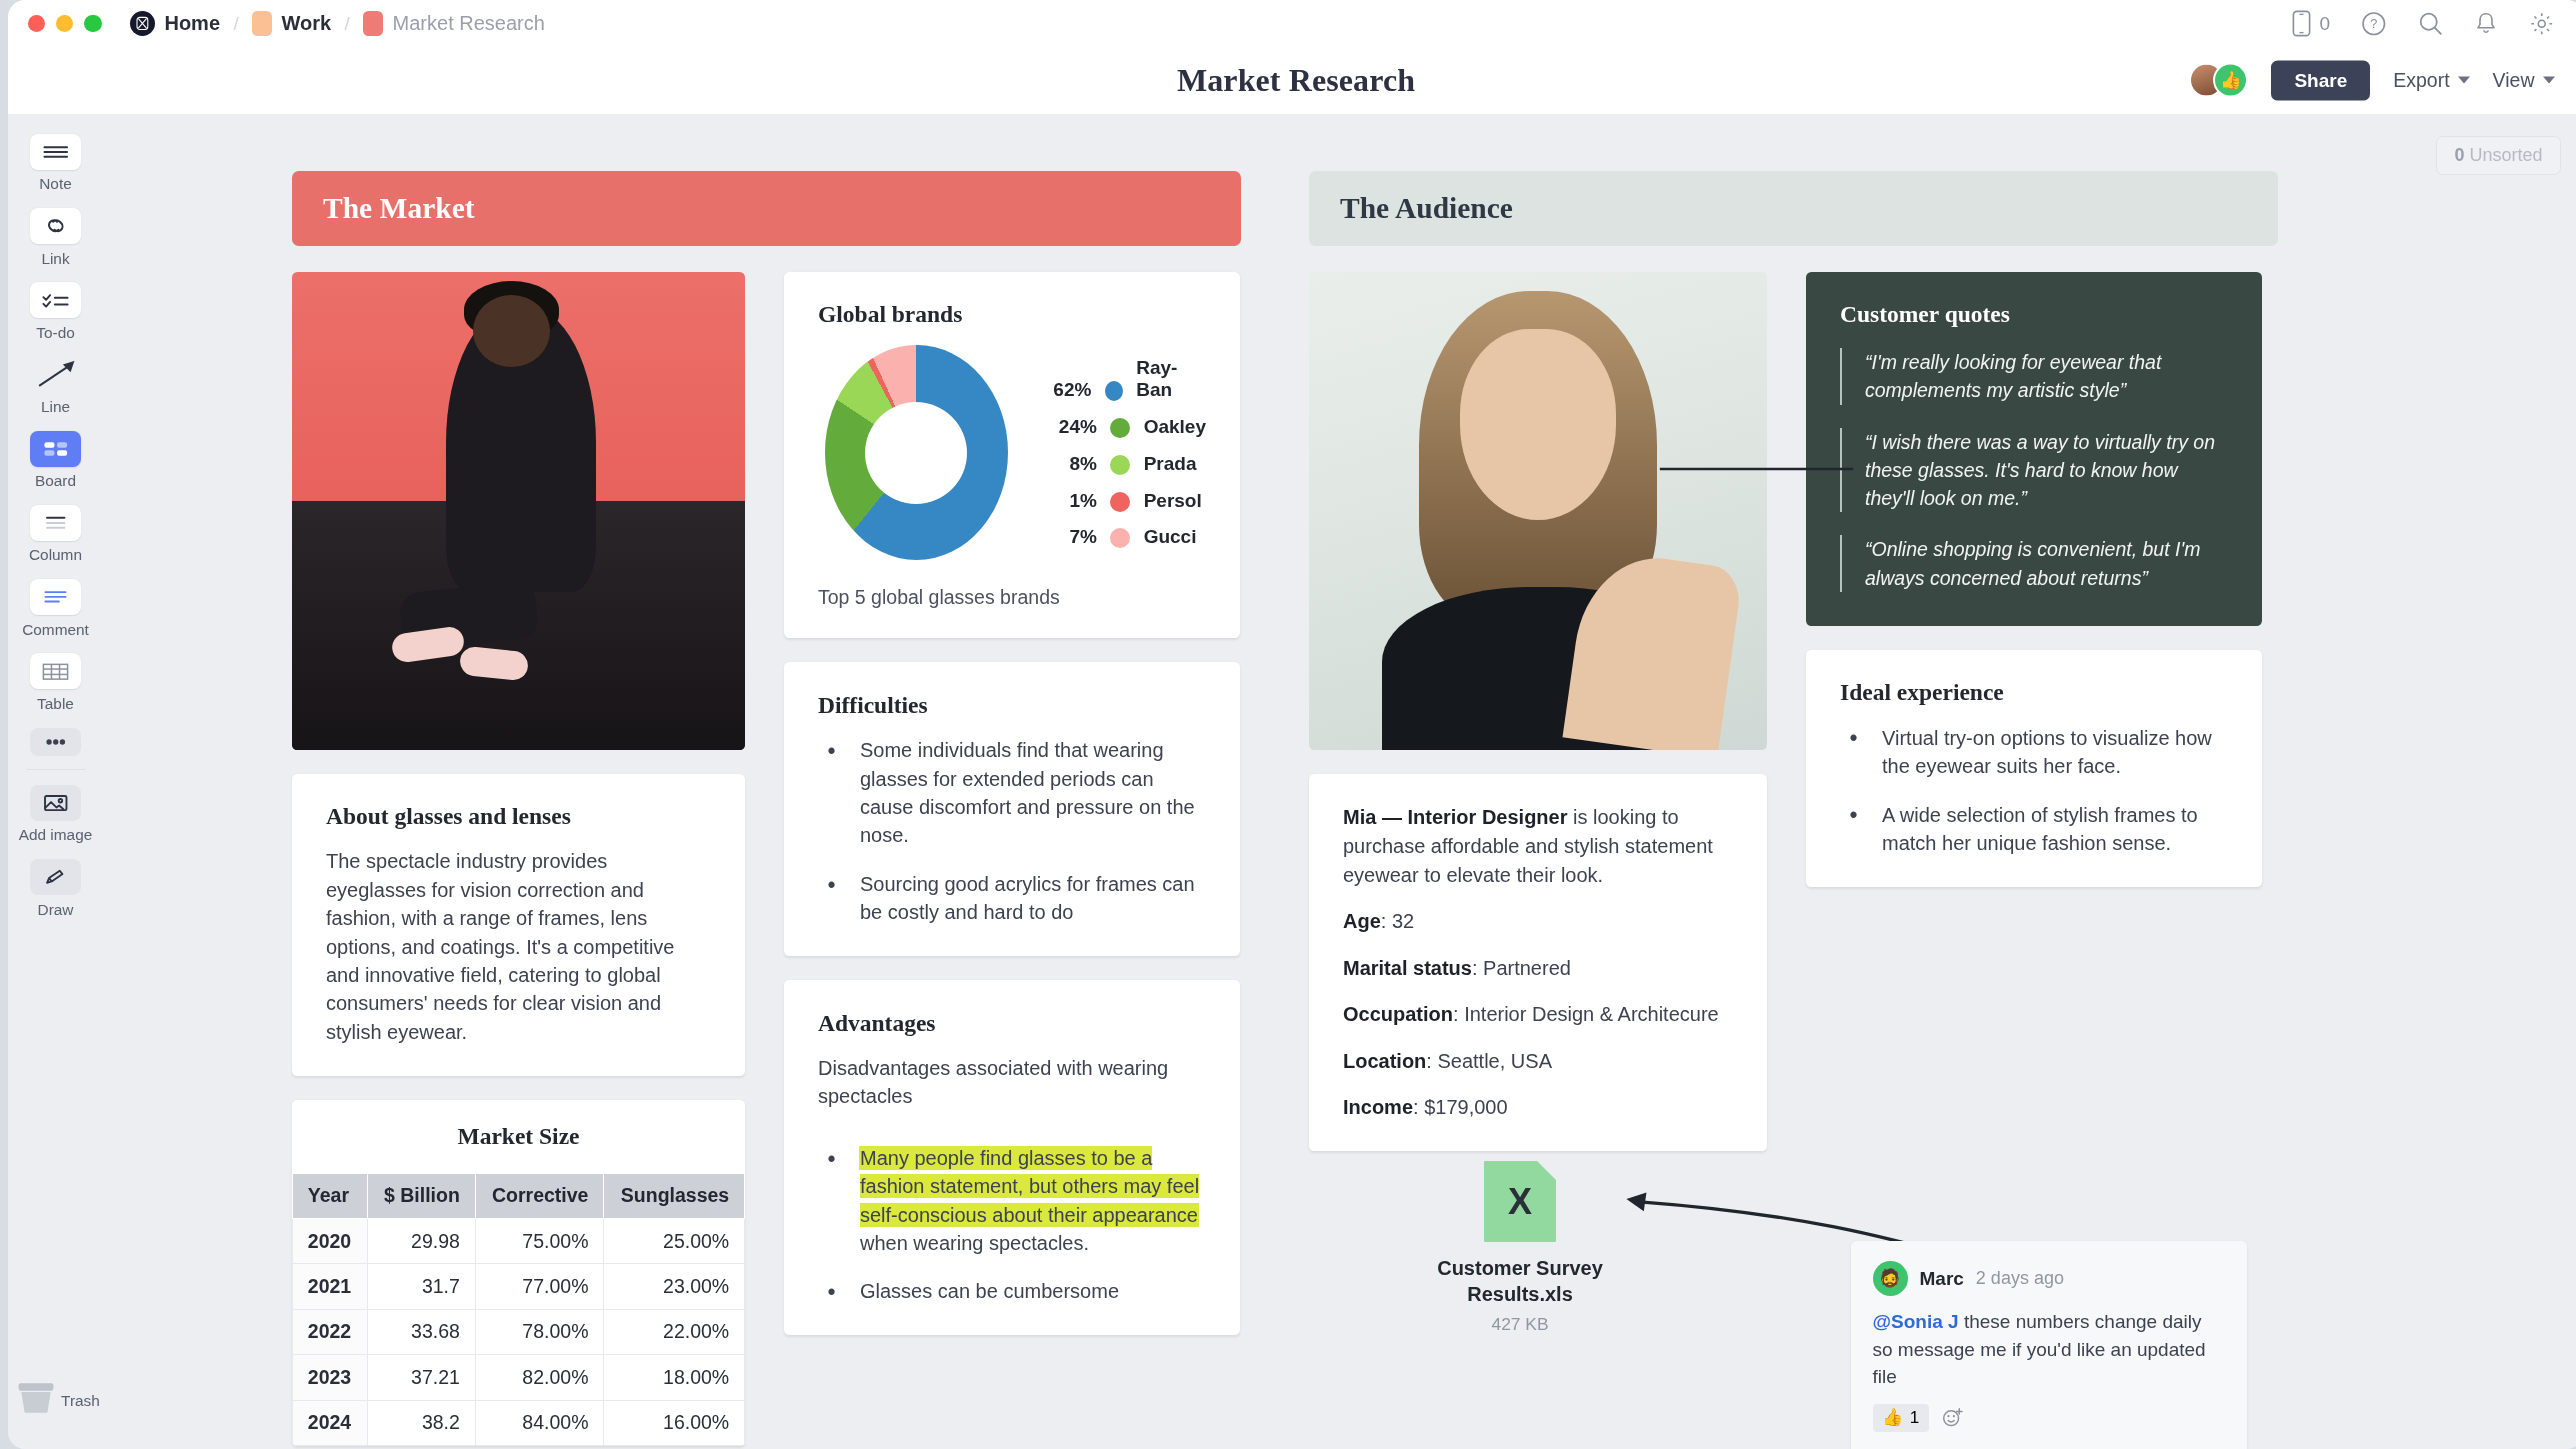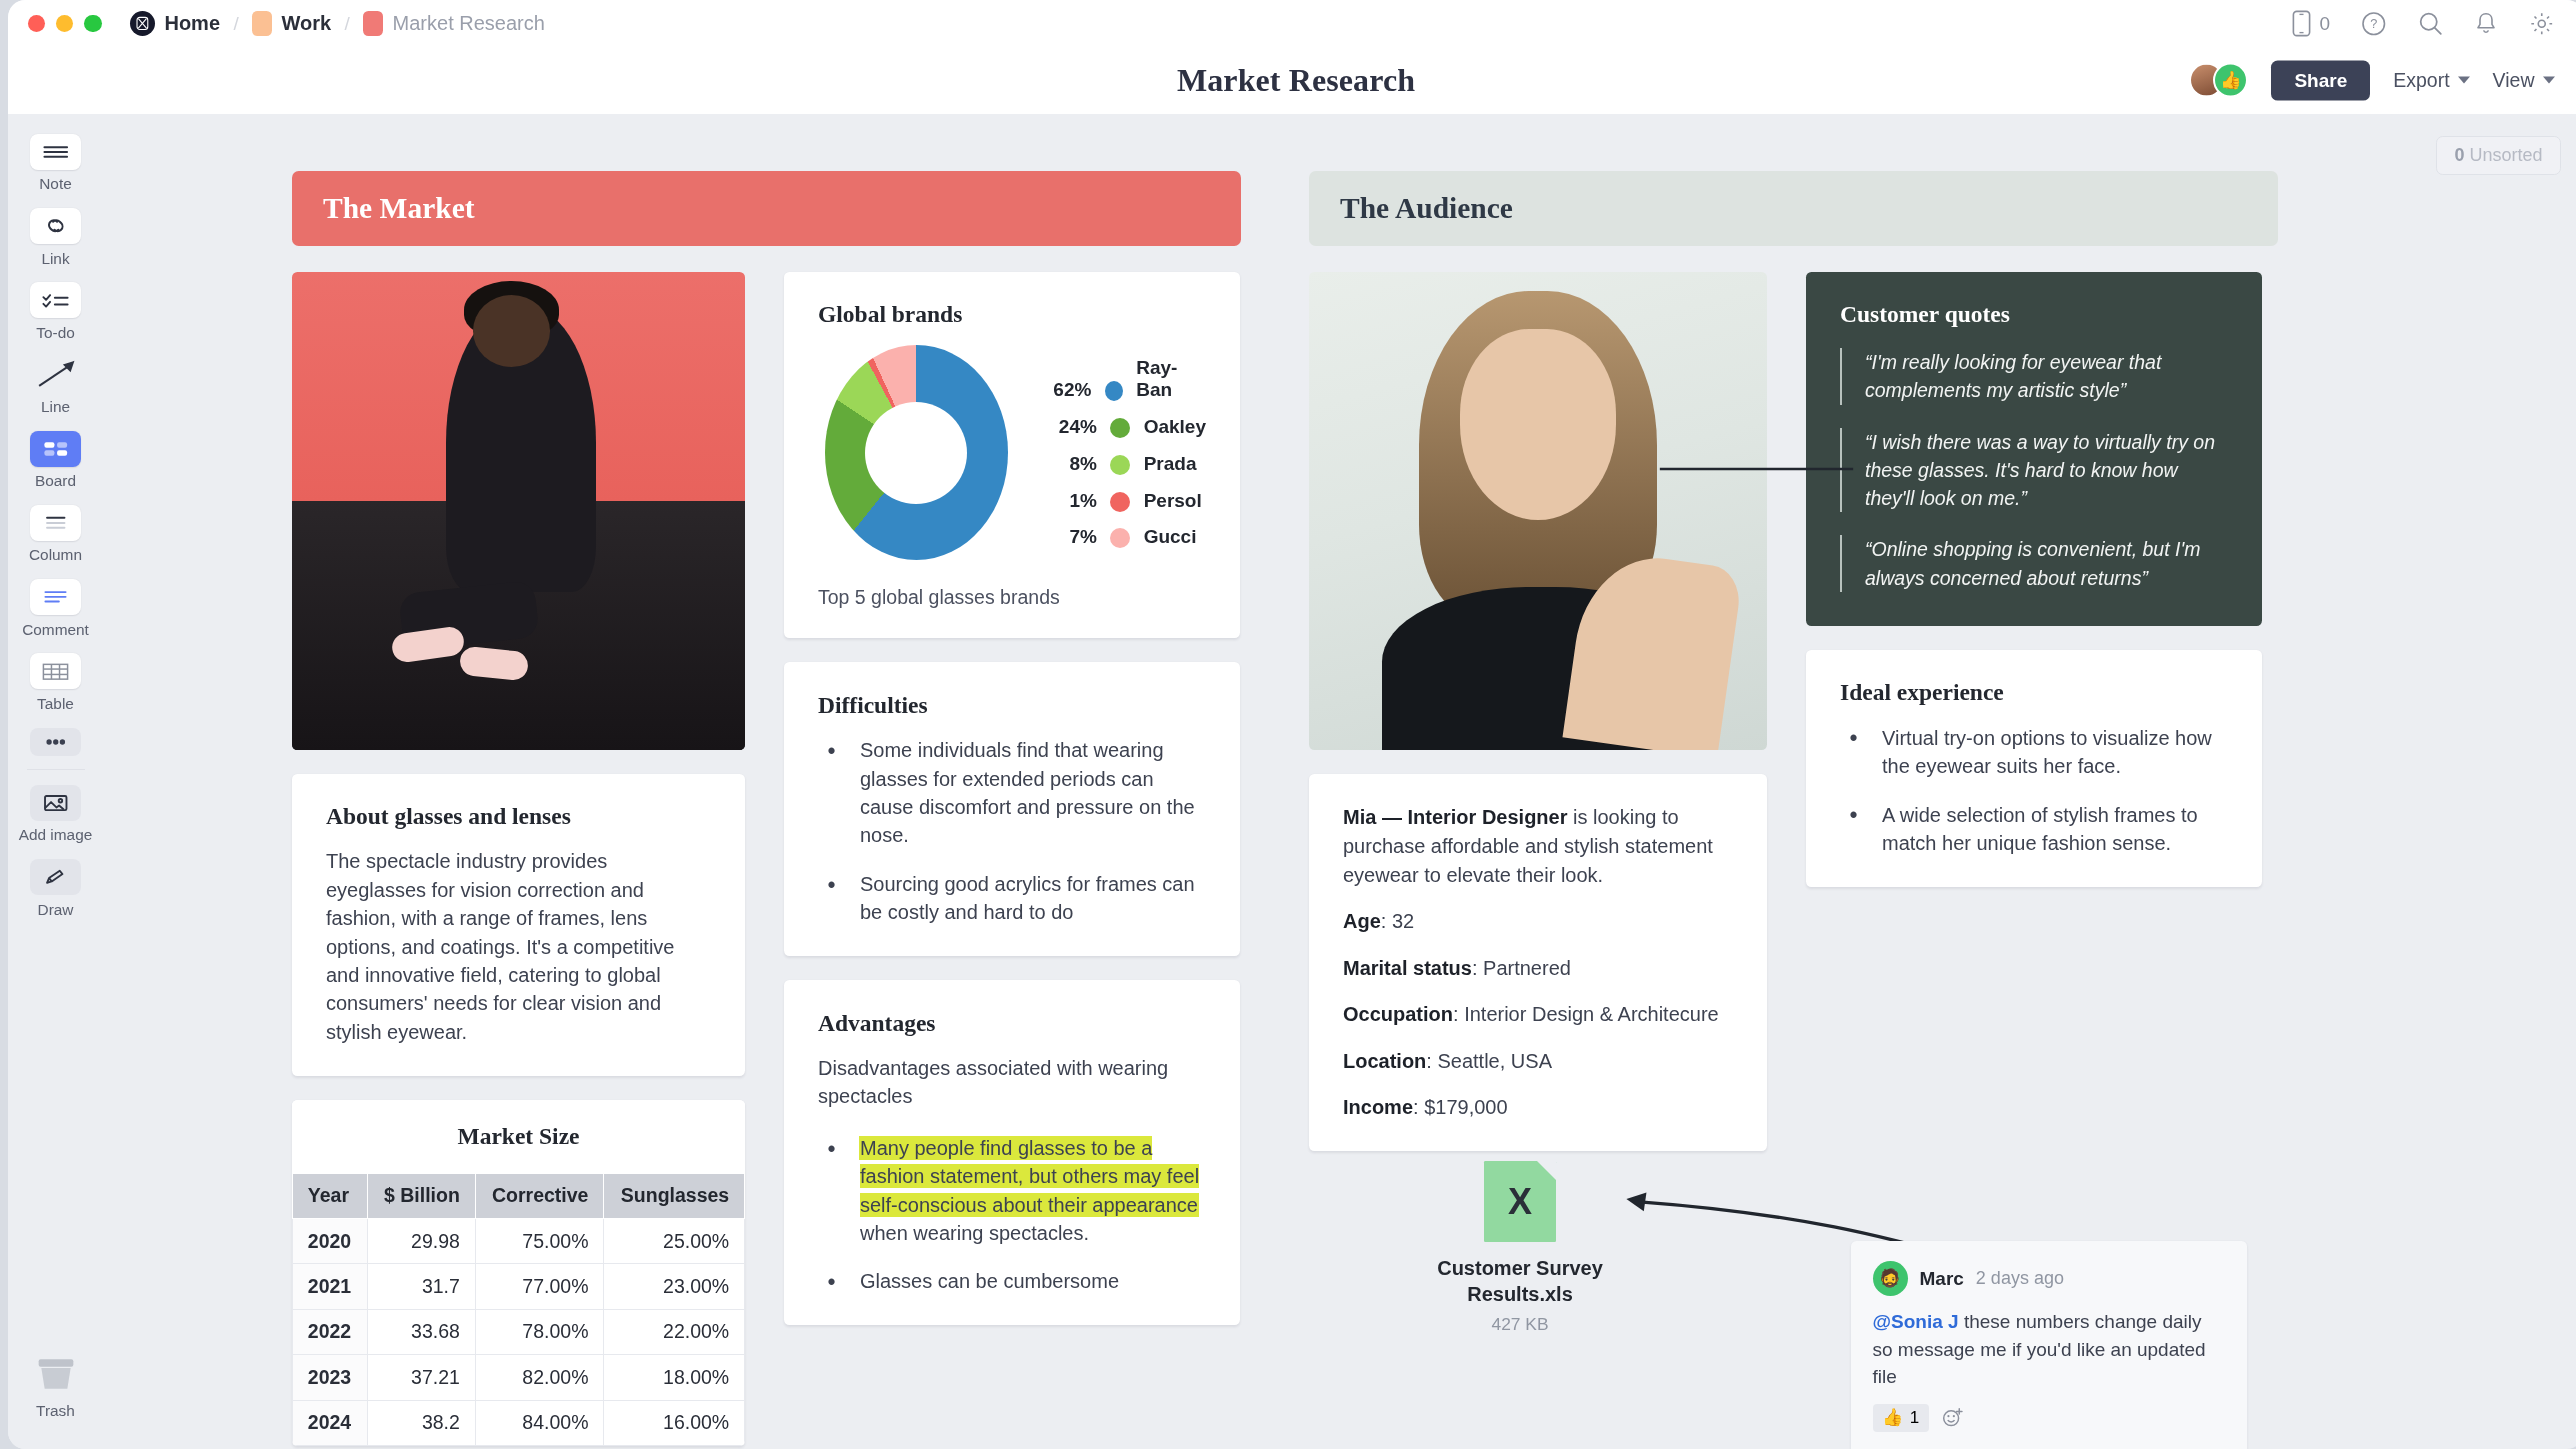--- a/index.html
+++ b/index.html
@@ -86,21 +86,21 @@
     width: 51px; height: 36px; border-radius: 8px;
     background: #fff; display:flex; align-items:center; justify-content:center;
     box-shadow: 0 0.7px 1.3px rgba(20,20,40,.10);
     color: #2e3341;
   }
   .tool-ico.plain { background: transparent; box-shadow:none; }
   .tool-ico.active { background: #5f7df5; color:#fff; }
   .tool-ico.grey { background: #e2e4ea; box-shadow:none; }
   .tool-lbl { font-size: 15.4px; color: #5c6170; margin-top: 5.4px; }
   .tool-sep { width: 58px; height: 1.3px; background: #dfe1e7; margin: 9.4px 0 14.8px; }
-  .trash { position: absolute; bottom: 29.5px; display:flex;flex-direction:column;align-items:center; cursor:pointer;}
+  .trash { position: absolute; bottom: 29.5px; display:flex;flex-direction:row;align-items:center; cursor:pointer;}
 
   
   .canvas { position: absolute; left: 95px; top: 114px; width: 2481px; height: 1335px; }
 
   .unsorted {
     position: absolute; right: 23px; top: 21.5px;
     border: 1.3px solid #dfe2e8; border-radius: 6.7px;
     padding: 8px 17.4px; color: #b6bac4; font-size: 18px;
     background: #f0f1f5;
   }
@@ -627,21 +627,21 @@
           <div class="card card-pad" style="margin-top:24px">
             <div class="card-h">Difficulties</div>
             <ul class="bullets">
               <li>Some individuals find that wearing glasses for extended periods can cause discomfort and pressure on the nose.</li>
               <li>Sourcing good acrylics for frames can be costly and hard to do</li>
             </ul>
           </div>
 
           <div class="card card-pad" style="margin-top:24px">
             <div class="card-h">Advantages</div>
-            <div class="body-txt" style="margin-bottom:23px">Disadvantages associated with wearing spectacles</div>
+            <div class="body-txt" style="margin-bottom:33px">Disadvantages associated with wearing spectacles</div>
             <ul class="bullets">
               <li><span class="hl">Many people find glasses to be a fashion statement, but others may feel self-conscious about their appearance</span><span> when wearing spectacles.</span></li>
               <li>Glasses can be cumbersome</li>
             </ul>
           </div>
         </div>
       </div>
     </div>
 
     <div class="col col-right">

